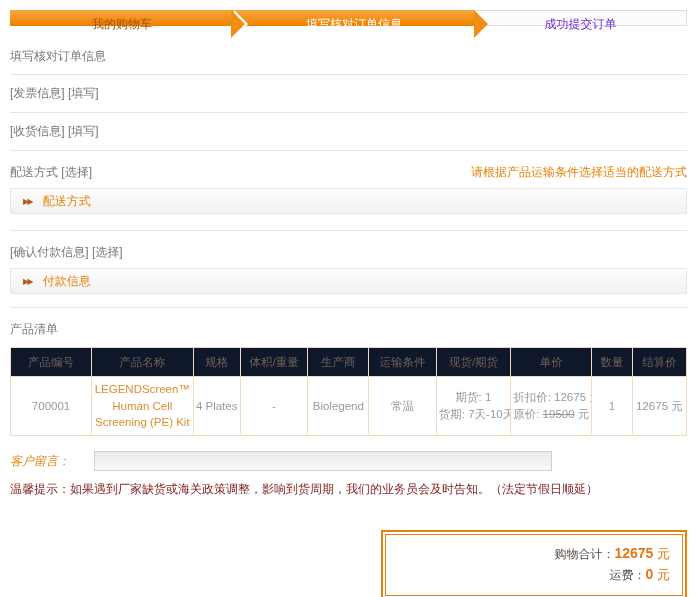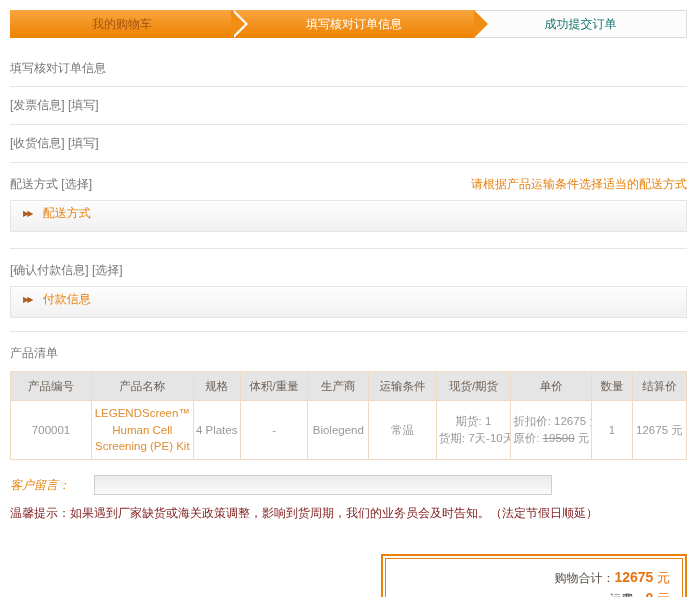--- a/index.html
+++ b/index.html
@@ -4,21 +4,21 @@
 <style>
   * { box-sizing: border-box; margin: 0; padding: 0; }
   body {
     width: 697px; height: 597px; margin: 0 auto; background: #fff;
     font-family: "Liberation Sans", "DejaVu Sans", sans-serif;
     font-size: 12px; color: #777; overflow: hidden;
   }
   .page { padding: 10px 10px 0 10px; }
 
   
-  .steps { display: flex; height: 28px; line-height: 28px; text-align: center; font-size: 12px; }
+  .steps { display: flex; height: 16px; line-height: 28px; text-align: center; font-size: 12px; }
   .step { position: relative; }
   .step-1 {
     width: 224px; background: linear-gradient(#f8a53f, #ee8200);
     color: #a4530f; cursor: pointer;
   }
   .step-1::after {
     content: ""; position: absolute; right: -14px; top: 0; width: 0; height: 0;
     border-top: 14px solid transparent; border-bottom: 14px solid transparent;
     border-left: 14px solid #fff; z-index: 3;
   }
@@ -29,48 +29,48 @@
   }
   .step-2 {
     width: 240px; background: linear-gradient(#f8a53f, #ee8200); color: #fff;
   }
   .step-2::after {
     content: ""; position: absolute; right: -14px; top: 0; width: 0; height: 0;
     border-top: 14px solid transparent; border-bottom: 14px solid transparent;
     border-left: 14px solid #f18d13; z-index: 4;
   }
   .step-3 {
-    flex: 1; background: #fcfcfc; border: 1px solid #dcdcdc; color: #0f766e; line-height: 26px;
+    flex: 1; background: #fcfcfc; border: 1px solid #dcdcdc; color: #6d28d9; line-height: 26px;
   }
 
   
   .sec-title-row { display: flex; justify-content: space-between; align-items: flex-end;
     padding: 22px 0 9px 0; border-bottom: 1px solid #e4e4e4; }
   .sec-title { color: #777; }
   .sec-hint { color: #e8820c; }
   .bracket-row { padding: 10px 0; border-bottom: 1px solid #e4e4e4; color: #777; cursor: pointer; }
   .label-row { display: flex; justify-content: space-between; padding: 13px 0 7px 0; }
   .bar {
-    height: 32px; line-height: 24px; background: linear-gradient(#fdfdfd, #f1f1f1);
+    height: 26px; line-height: 24px; background: linear-gradient(#fdfdfd, #f1f1f1);
     border: 1px solid #e5e5e5; padding-left: 12px; color: #e8820c; cursor: pointer;
   }
   .bar .dicon { color: #b35a1e; font-size: 8px; letter-spacing: -2px; margin-right: 8px; vertical-align: 1px; }
   .divider { border-bottom: 1px solid #e4e4e4; }
   .mt16 { margin-top: 16px; }
   .mt13 { margin-top: 13px; }
 
   .list-title { padding: 13px 0 9px 0; color: #777; }
 
   
   table.products { width: 100%; border-collapse: collapse; table-layout: fixed; }
   table.products th, table.products td {
     border: 1px solid #f0dbc2; text-align: center; vertical-align: middle;
     font-size: 11.5px; font-weight: normal; overflow: hidden;
   }
-  table.products th { background: #e5e5e5; color: #6f6257; height: 29px; padding: 2px; }
+  table.products th { background: #0f172a; color: #6f6257; height: 29px; padding: 2px; }
   table.products td { height: 58px; padding: 4px 2px; color: #999; line-height: 1.45; }
   td.orange, .orange { color: #df8c2e; }
   td.name-cell a { color: #df8c2e; text-decoration: none; cursor: pointer; }
   .strike { text-decoration: line-through; }
   .nowrap { white-space: nowrap; }
 
   
   .msg-row { display: flex; align-items: center; margin-top: 15px; }
   .msg-label { color: #e8820c; margin-right: 24px; white-space: nowrap; font-style: italic; }
   .msg-input {

